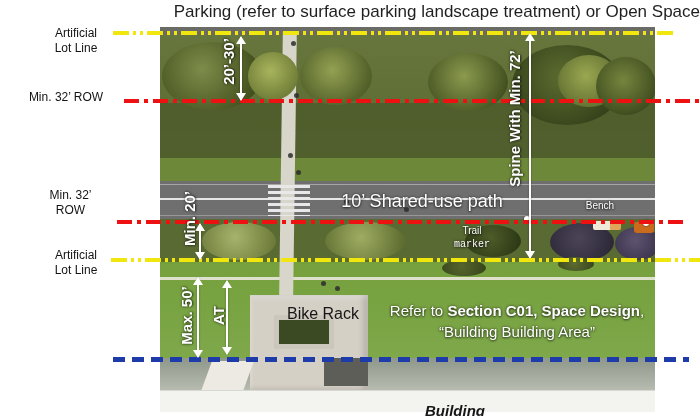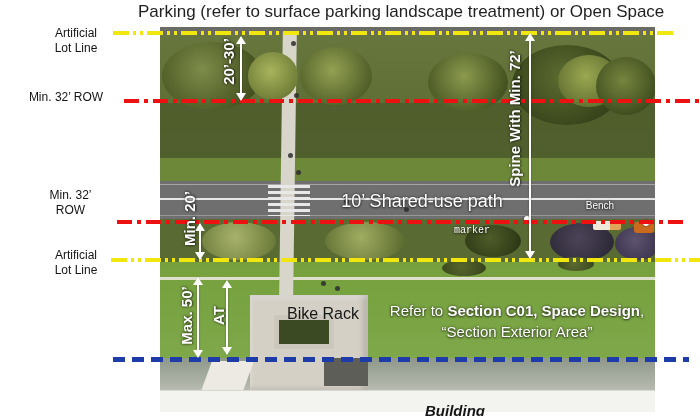--- a/index.html
+++ b/index.html
@@ -1,19 +1,19 @@
 <!DOCTYPE html>
 <html><head>
 <meta charset="utf-8">
 <style>
   html,body{margin:0;padding:0;background:#fff;}
   .stage{position:relative;width:700px;height:416px;background:#fff;overflow:hidden;
          font-family:"Liberation Sans",sans-serif;}
   
-  .title{position:absolute;left:138px;top:2px;width:562px;text-align:left;
+  .title{position:absolute;left:138px;top:2px;width:562px;text-align:right;
          font-size:17px;color:#1f1f1f;}
   .lbl{position:absolute;font-size:12px;color:#141414;text-align:center;line-height:1.22;}
   .lbl span{display:block;}
   
   .photo{position:absolute;left:160px;top:27px;width:495px;height:385px;overflow:hidden;background:#64743a;}
   .band{position:absolute;left:0;width:495px;}
   .parkstrip{top:0;height:8px;background:#6b6b66;}
   .grass1{top:8px;height:146px;background:linear-gradient(180deg,#66763c 0%,#5d6d34 60%,#66803a 100%);}
   .hedge{top:76px;height:55px;background:#4d5c2c;opacity:.85;}
   .grasslight{top:131px;height:23px;background:#6d8839;}
@@ -149,22 +149,23 @@
 
   <div class="wlab vlab" style="left:198px;top:53px;width:60px;">20’-30’</div>
   <div class="wlab vlab" style="left:434px;top:110px;width:160px;">Spine With Min. 72’</div>
   <div class="wlab vlab" style="left:157px;top:210px;width:64px;">Min. 20’</div>
   <div class="wlab vlab" style="left:151px;top:307px;width:70px;">Max. 50’</div>
   <div class="wlab vlab" style="left:204px;top:307px;width:28px;">AT</div>
 
   <div class="wlab pathlab" style="left:332px;top:191px;width:180px;text-align:center;">10’ Shared-use path</div>
   <div class="wlab small" style="left:572px;top:199px;width:56px;">Bench</div>
   <div class="wlab small" style="left:433px;top:224px;width:78px;">
+    <span style="display:block;">Trail</span>
     <span style="display:block;font-family:Liberation Mono, monospace;">marker</span>
   </div>
   <div class="blacklab" style="left:278px;top:293px;width:90px;text-align:center;font-size:16px;">Bike Rack</div>
   <div class="wlab refer" style="left:382px;top:300px;">
     <span>Refer to </span><span style="font-weight:bold;">Section C01, Space Design</span><span>,</span><br>
-    <span>“Section Exterior Area”</span>
+    <span>“Building Building Area”</span>
   </div>
   <div class="blacklab" style="left:405px;top:390px;width:100px;text-align:center;font-size:15px;font-weight:bold;font-style:italic;">Building</div>
 
 </div>
 
 </body></html>

